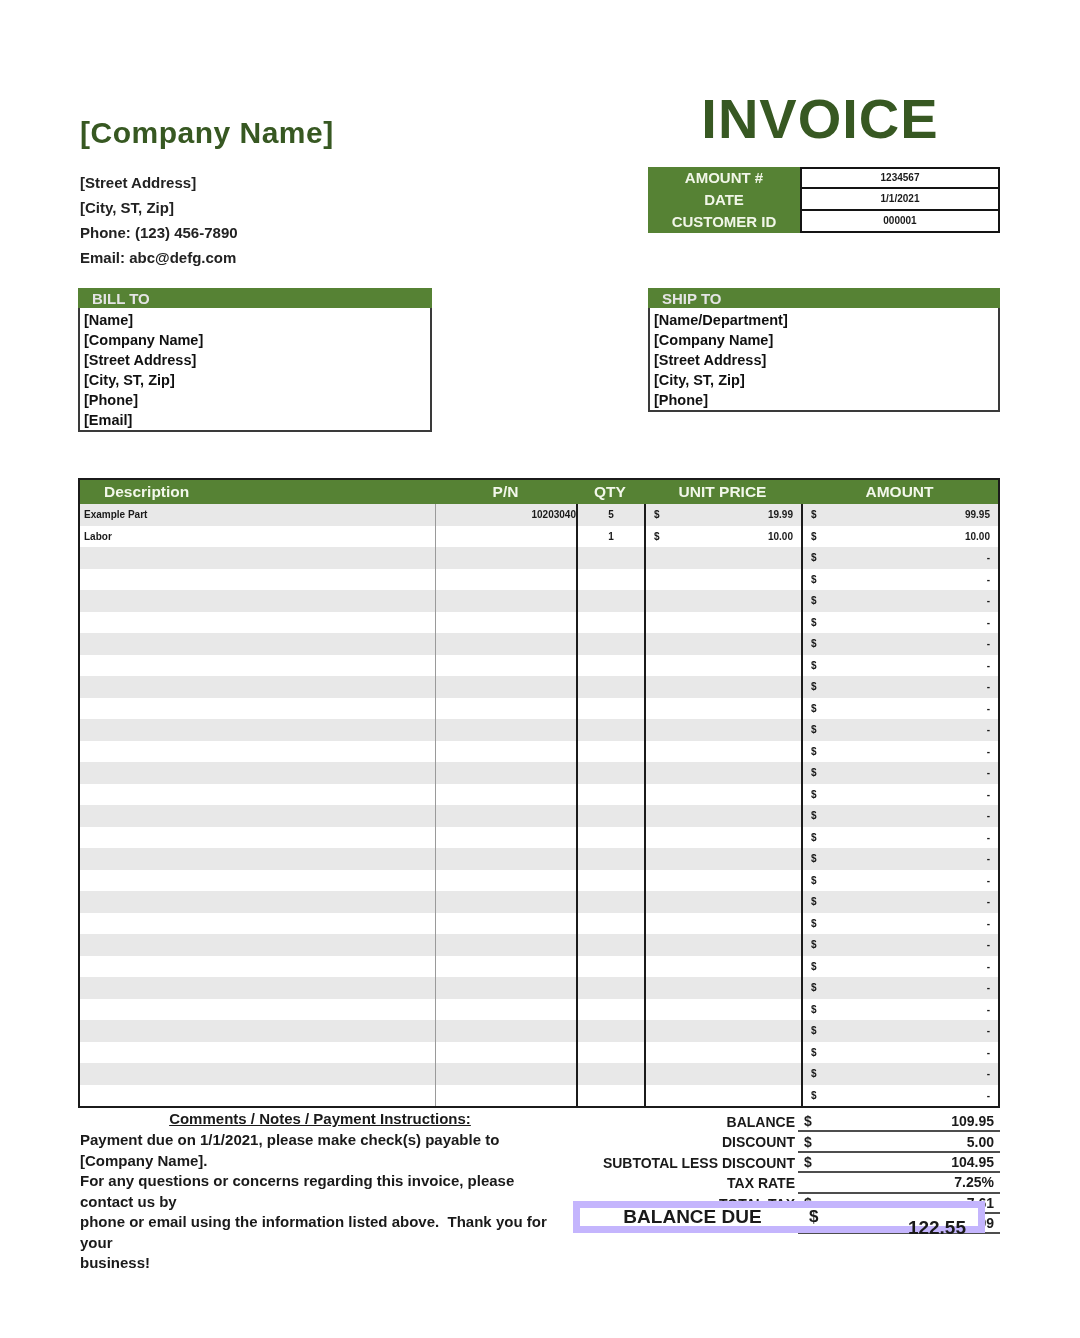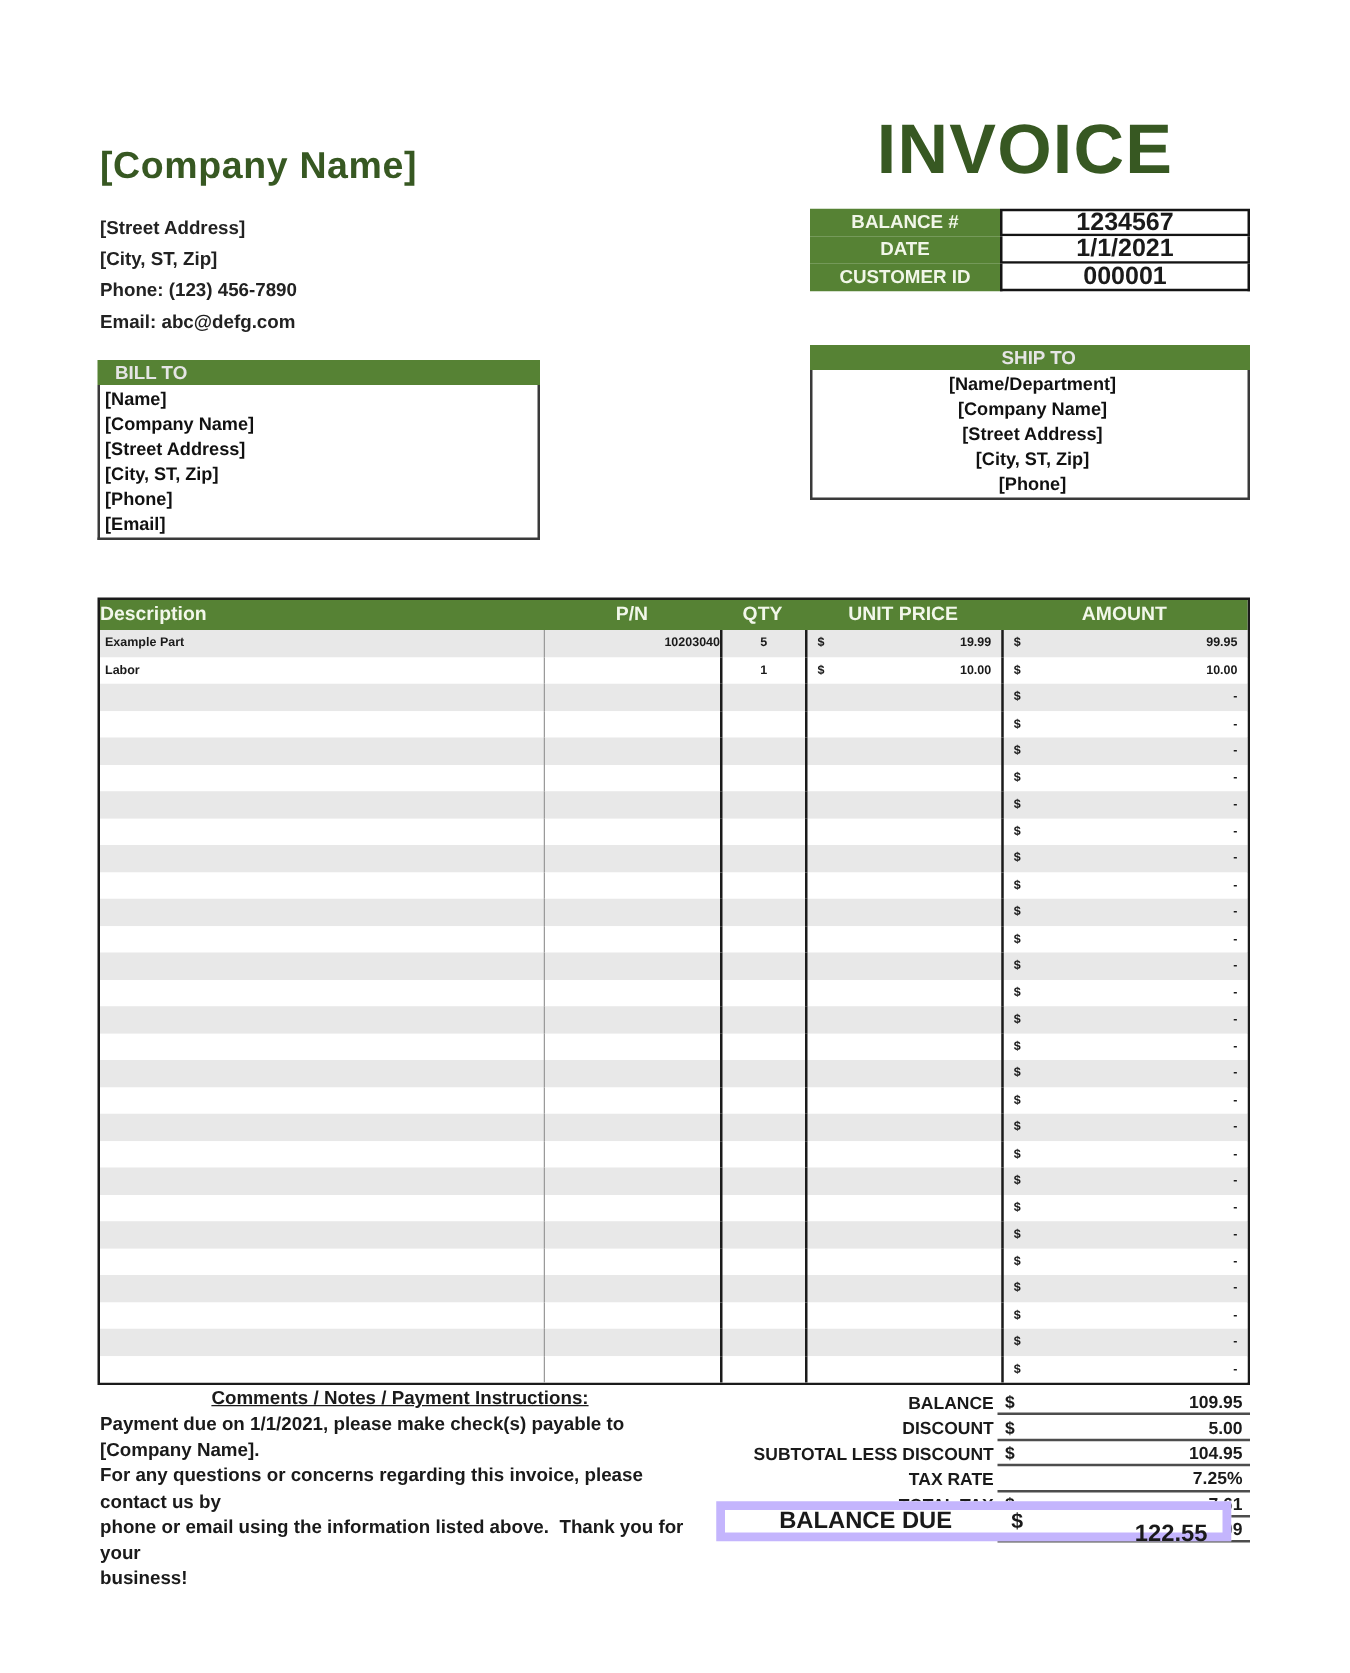--- a/index.html
+++ b/index.html
@@ -18,39 +18,39 @@
 
   
   .invoice-title { left:640px; top:86px; width:360px; text-align:center;
     font-size:56px; color:var(--green_dark); letter-spacing:1px; }
 
   
   .info-table { left:648px; top:167px; width:352px; }
   .info-row { display:flex; height:22px; }
   .info-label { width:152px; background:var(--green_mid); color:#f1f6e8;
     font-size:15px; text-align:center; line-height:22px; }
-  .info-value { width:200px; background:#fff; font-size:20px; text-align:center;
+  .info-value { width:200px; background:#fff; font-size:10px; text-align:center;
     line-height:18px; border:2px solid #141414; display:flex; align-items:center; justify-content:center; }
   .info-row + .info-row .info-value { border-top:0; }
 
   
   .party { width:354px; }
   .party-header { height:20px; line-height:22px; background:var(--green_mid);
     color:#e5e5e5; font-size:15px; padding-left:14px; }
   .party-box { background:#fff; border:2px solid #3a3a3a; border-top:0; padding:2px 0 0 4px; }
   .party-line { height:20px; line-height:20px; font-size:14.5px; color:#111; }
   .bill-to { left:78px; top:288px; }
-  .ship-to { left:648px; top:276px; width:352px;text-align:center; }
+  .ship-to { left:648px; top:288px; width:352px; }
   .ship-to.party { width:352px; }
 
   
   .items-table { left:78px; top:478px; width:922px; border:2px solid var(--border_dark); background:#fff; }
   .items-header { display:flex; height:24px; background:var(--green_mid); color:#f2f7ea; font-size:15.5px; }
   .items-header > div { line-height:24px; }
-  .h-desc { width:355px; text-align:left; padding-left:0; }
+  .h-desc { width:355px; text-align:left; padding-left:24px; }
   .h-pn   { width:141px; text-align:center; }
   .h-qty  { width:68px;  text-align:center; }
   .h-unit { width:157px; text-align:center; }
   .h-amt  { flex:1; text-align:center; }
   .items-row { display:flex; height:21.5px; font-size:10px; background:#fff; }
   .items-row.odd { background:var(--row_alt); }
   .items-row .cell { line-height:21.5px; overflow:hidden; }
   .c-desc { width:355px; padding-left:4px; }
   .c-pn   { width:141px; text-align:right; border-left:1px solid #9a9a9a; }
   .c-qty  { width:68px;  text-align:center; border-left:2px solid var(--border_dark); }
@@ -92,21 +92,21 @@
     <div class="line odd">Phone: (123) 456-7890</div>
 
     <div class="line even">Email: abc@defg.com</div>
   </div>
 
 <div class="abs invoice-title">INVOICE</div>
 
 <div class="abs info-table">
 
     <div class="info-row odd">
-      <div class="info-label">BALANCE #</div>
+      <div class="info-label">AMOUNT #</div>
       <div class="info-value">1234567</div>
     </div>
 
     <div class="info-row even">
       <div class="info-label">DATE</div>
       <div class="info-value">1/1/2021</div>
     </div>
 
     <div class="info-row odd">
       <div class="info-label">CUSTOMER ID</div>

